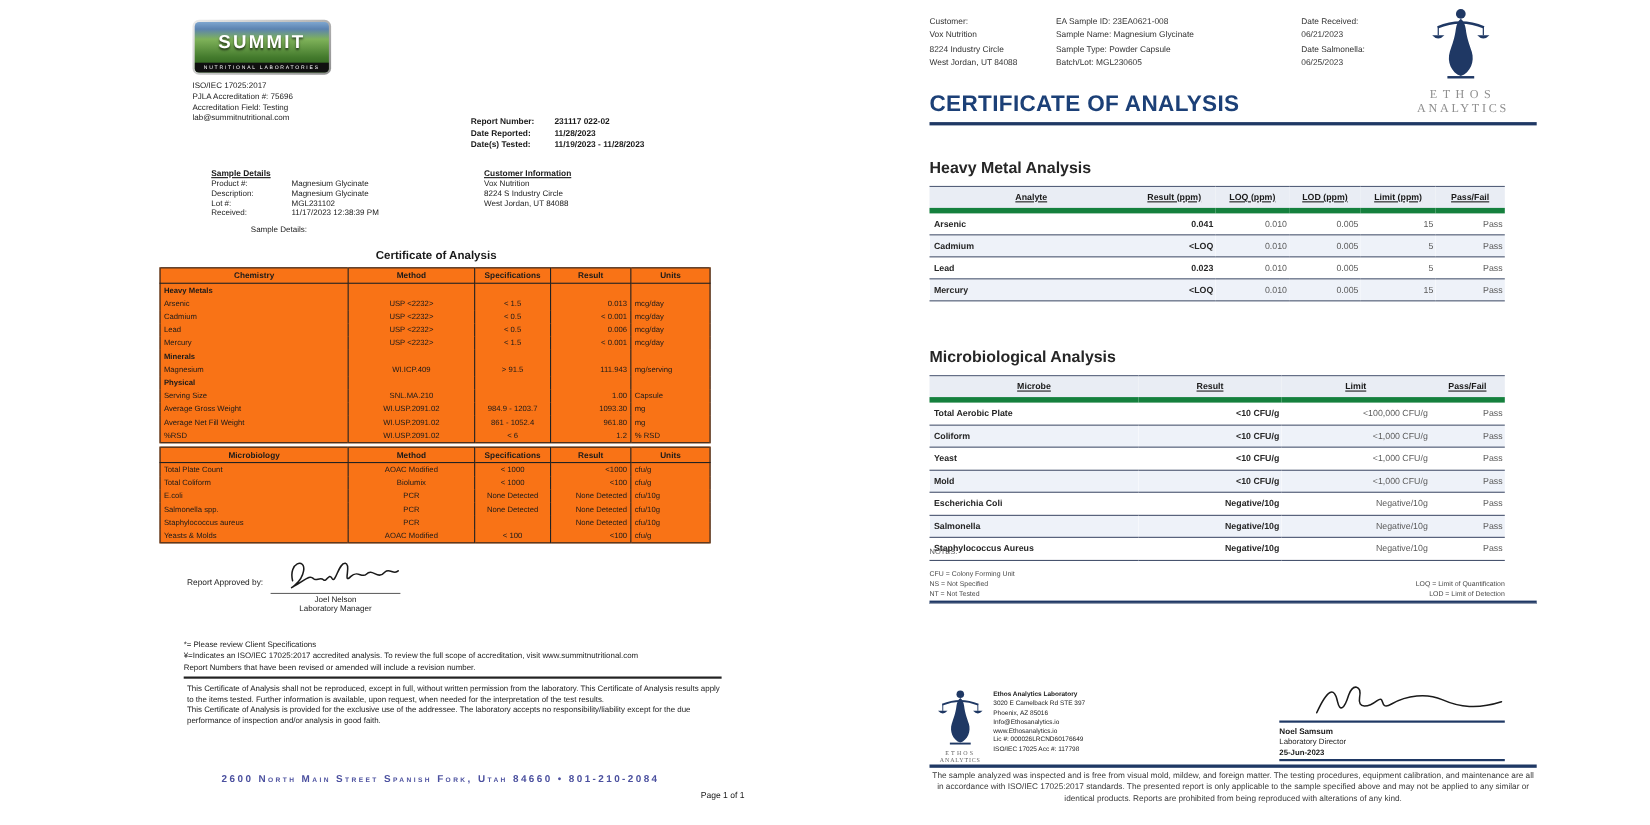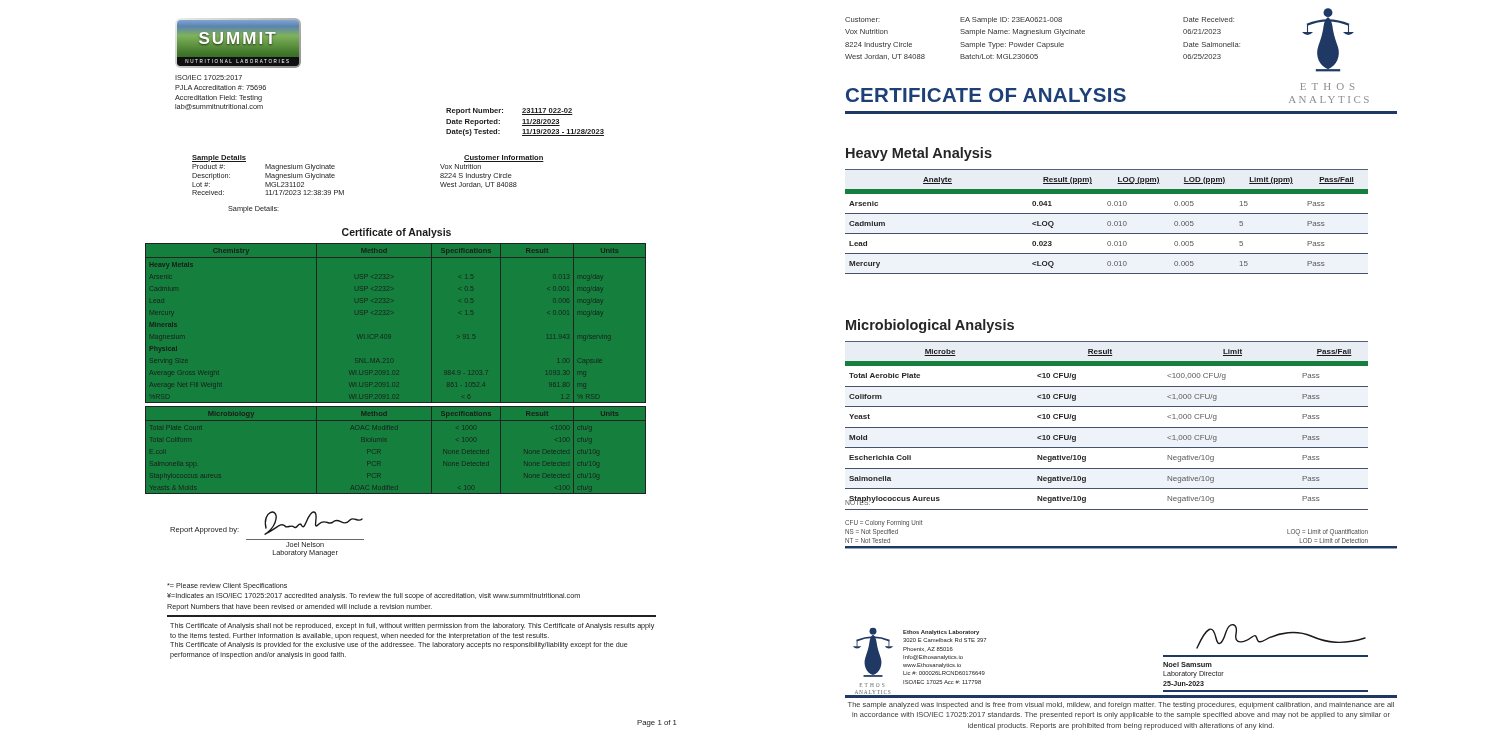--- a/index.html
+++ b/index.html
@@ -10,28 +10,28 @@
   
   .summit-logo{left:175px;top:18px;width:126px;height:50px;border-radius:6px;
     background:linear-gradient(145deg,#ececec,#8f8f8f);padding:2px;box-sizing:border-box;}
   .summit-inner{width:100%;height:100%;border-radius:4px;overflow:hidden;position:relative;
     background:linear-gradient(180deg,#7ea6cf 0%,#5c83b1 14%,#7fb25a 34%,#437a2c 70%,#27541a 100%);
     display:flex;flex-direction:column;justify-content:flex-end;}
   .summit-word{position:absolute;top:9px;left:0;right:0;text-align:center;color:#fff;
     font-weight:bold;font-size:17px;letter-spacing:2px;text-shadow:0 1px 2px rgba(0,0,0,.65);}
   .summit-band{background:#101010;color:#fff;font-size:4.6px;letter-spacing:1.6px;text-align:center;padding:2px 0;}
   .accred{left:175px;top:73px;font-size:7.3px;line-height:9.8px;color:#222;}
-  .repinfo{left:446px;top:106px;font-size:7.6px;line-height:10.6px;font-weight:bold;text-decoration:underline;}
+  .repinfo{left:428px;top:106px;font-size:7.6px;line-height:10.6px;font-weight:bold;}
   .repinfo .lab{display:inline-block;width:76px;}
   .h-u{font-weight:bold;text-decoration:underline;font-size:7.6px;}
   .kv{font-size:7.3px;line-height:8.8px;}
   .kv .lab{display:inline-block;width:73px;}
   .coa-title{left:145px;top:226px;width:503px;text-align:center;font-size:10.5px;font-weight:600;}
   table.stable{border-collapse:collapse;table-layout:fixed;width:500px;font-size:7px;
-    border:1.5px solid #222;background:#15803d;}
+    border:1.5px solid #222;background:#f97316;}
   table.stable th,table.stable td{border-left:1px solid #222;border-right:1px solid #222;
     padding:0 3px;height:12px;overflow:hidden;white-space:nowrap;font-weight:normal;}
   table.stable thead th{border-bottom:1.5px solid #222;font-weight:bold;text-align:center;
     height:13px;font-size:7.5px;}
   table.stable td.c{text-align:center;}
   table.stable td.r{text-align:right;}
   table.stable tr.section td{font-weight:bold;}
   .fineprint{font-size:7.2px;line-height:10.4px;color:#222;}
   .para{font-size:7.2px;line-height:9.6px;color:#222;}
   .sepline{border-top:2px solid #222;height:0;}
@@ -42,21 +42,21 @@
   .pagelab{left:637px;top:718px;font-size:7.8px;}
 
   
   .eblock{font-size:7.6px;line-height:12.4px;color:#333;}
   .ethos-title{left:845px;top:83px;font-size:20.5px;font-weight:bold;color:#1c4077;letter-spacing:0.3px;}
   .navyline{background:#1f3864;}
   .sec-head{font-size:14.5px;font-weight:bold;color:#262626;}
   table.etable{border-collapse:collapse;table-layout:fixed;width:523px;font-size:8px;background:#fff;}
   table.etable th{background:#e9edf4;font-weight:bold;text-decoration:underline;text-align:center;
     height:19px;border-top:1px solid #55607a;border-bottom:5px solid #15803d;color:#1a1a1a;padding:0 2px;}
-  table.etable td{height:19px;text-align:left;color:#595959;border-bottom:1px solid #47536e;padding:0 2px;
+  table.etable td{height:19px;text-align:right;color:#595959;border-bottom:1px solid #47536e;padding:0 2px;
     overflow:hidden;white-space:nowrap;}
   table.etable td.rowname{text-align:left;font-weight:bold;color:#262626;padding-left:4px;}
   table.etable td.bold{font-weight:bold;color:#262626;}
   table.etable tbody tr:nth-child(even){background:#eef2f9;}
   table.etable tr.tall td{height:19.5px;}
   .notes{font-size:6.8px;color:#595959;}
   .legend{font-size:6.3px;line-height:9px;color:#4a4a4a;}
   .ethos-logotype{font-family:"Liberation Serif",serif;color:#8f8f8f;text-align:center;}
   .lab-addr{font-size:5.9px;line-height:8.3px;color:#222;}
   .lab-addr .b{font-weight:bold;}
@@ -89,21 +89,21 @@
   </div>
 
   <div class="abs h-u" style="left:192px;top:153px;">Sample Details</div>
   <div class="abs kv" style="left:192px;top:163px;">
     <div><span class="lab">Product #:</span><span>Magnesium Glycinate</span></div>
     <div><span class="lab">Description:</span><span>Magnesium Glycinate</span></div>
     <div><span class="lab">Lot #:</span><span>MGL231102</span></div>
     <div><span class="lab">Received:</span><span>11/17/2023 12:38:39 PM</span></div>
   </div>
 
-  <div class="abs h-u" style="left:440px;top:153px;margin-left:24px;">Customer Information</div>
+  <div class="abs h-u" style="left:440px;top:153px;">Customer Information</div>
   <div class="abs kv" style="left:440px;top:163px;">
     <div>Vox Nutrition</div>
     <div>8224 S Industry Circle</div>
     <div>West Jordan, UT 84088</div>
   </div>
 
   <div class="abs kv" style="left:192px;top:205px;margin-left:36px;">Sample Details:</div>
 
   <div class="abs coa-title">Certificate of Analysis</div>
 
@@ -285,20 +285,21 @@
 
   <div class="abs fineprint" style="left:167px;top:581px;width:500px;">
     <div>*= Please review Client Specifications</div>
     <div>¥=Indicates an ISO/IEC 17025:2017 accredited analysis. To review the full scope of accreditation, visit www.summitnutritional.com</div>
     <div>Report Numbers that have been revised or amended will include a revision number.</div>
   </div>
   <div class="abs sepline" style="left:167px;top:615px;width:489px;"></div>
   <div class="abs para" style="left:170px;top:640px;width:486px;">This Certificate of Analysis is provided for the exclusive use of the addressee. The laboratory accepts no responsibility/liability except for the due performance of inspection and/or analysis in good faith.</div>
   <div class="abs para" style="left:170px;top:621px;width:486px;">This Certificate of Analysis shall not be reproduced, except in full, without written permission from the laboratory. This Certificate of Analysis results apply to the items tested. Further information is available, upon request, when needed for the interpretation of the test results.</div>
 
+  <div class="abs blue-footer">2600 North Main Street   Spanish Fork, Utah   84660 • 801-210-2084</div>
   <div class="abs pagelab">Page 1 of 1</div>
 
   <div class="abs eblock" style="left:845px;top:14px;">
     <div>Customer:</div>
     <div>Vox Nutrition</div>
     <div>8224 Industry Circle</div>
     <div>West Jordan, UT 84088</div>
   </div>
   <div class="abs eblock" style="left:960px;top:14px;">
     <div>EA Sample ID: 23EA0621-008</div>

